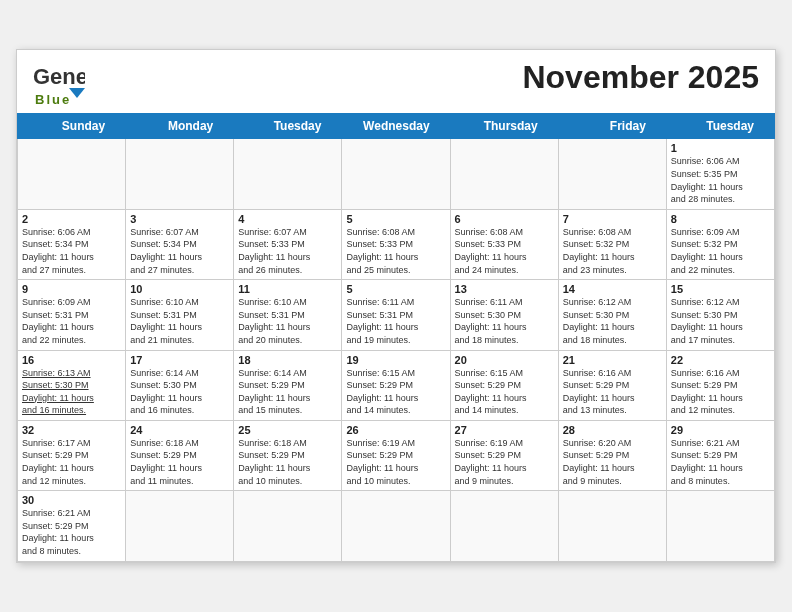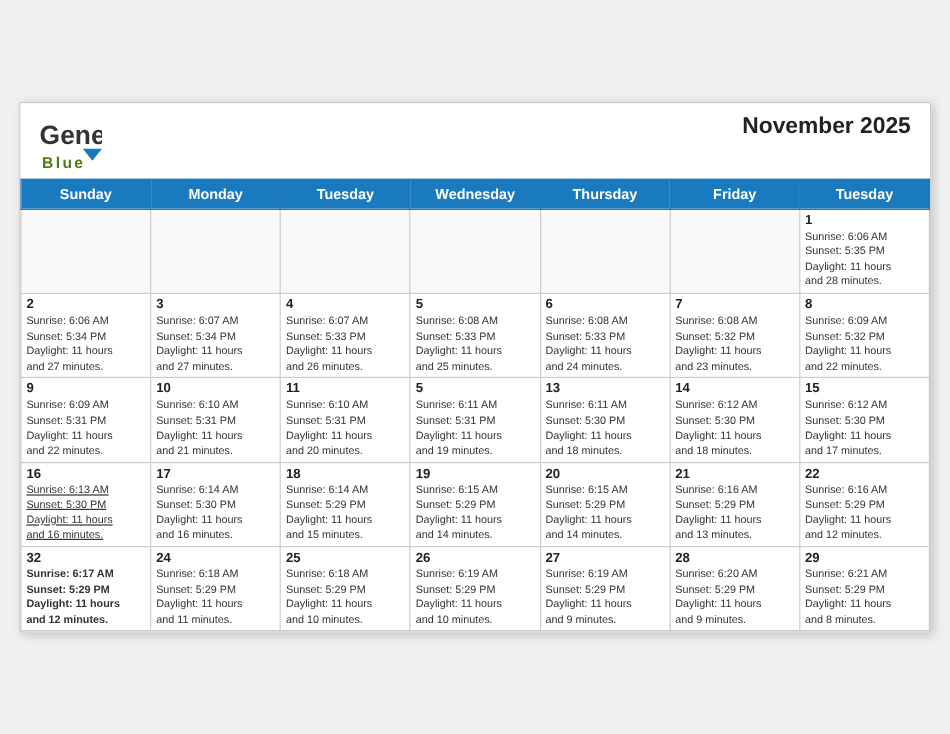--- a/index.html
+++ b/index.html
@@ -28,40 +28,40 @@
     }
     .logo-area {
       display: flex;
       flex-direction: column;
       align-items: flex-start;
     }
     .title-area {
       text-align: right;
     }
     .month-title {
-      font-size: 19px;
+      font-size: 32px;
       font-weight: bold;
       color: #222;
       line-height: 1.1;
     }
     .location-title {
       font-size: 14px;
       color: #555;
     }
     .cal-grid {
       width: 100%;
       border-collapse: collapse;
     }
     .cal-grid th {
       background: #1a7abf;
       color: #fff;
       font-size: 12px;
       font-weight: bold;
-      padding: 5px 4px;
-      text-align: center;
+      padding: 5px 20px;
+      text-align: right;
       border: 1px solid #1a7abf;
     }
     .cal-grid td {
       border: 1px solid #ccc;
       vertical-align: top;
       padding: 3px 4px;
       width: 108px;
       min-height: 70px;
       font-size: 9.5px;
       color: #333;
@@ -291,21 +291,21 @@
             <span class="day-num">22</span>
             <div class="day-info" style="white-space: pre-line;">Sunrise: 6:16 AM
 Sunset: 5:29 PM
 Daylight: 11 hours
 and 12 minutes.</div>
           </td>
         </tr>
         <tr>
           <td>
             <span class="day-num">32</span>
-            <div class="day-info" style="white-space: pre-line; font-weight: bold;">Sunrise: 6:17 AM
+            <div class="day-info" style="white-space: pre-line;">Sunrise: 6:17 AM
 Sunset: 5:29 PM
 Daylight: 11 hours
 and 12 minutes.</div>
           </td>
           <td>
             <span class="day-num">24</span>
             <div class="day-info" style="white-space: pre-line;">Sunrise: 6:18 AM
 Sunset: 5:29 PM
 Daylight: 11 hours
 and 11 minutes.</div>
@@ -338,16 +338,31 @@
 Daylight: 11 hours
 and 9 minutes.</div>
           </td>
           <td>
             <span class="day-num">29</span>
             <div class="day-info" style="white-space: pre-line;">Sunrise: 6:21 AM
 Sunset: 5:29 PM
 Daylight: 11 hours
 and 8 minutes.</div>
           </td>
+        </tr>
+        <tr>
+          <td>
+            <span class="day-num">30</span>
+            <div class="day-info" style="white-space: pre-line;">Sunrise: 6:21 AM
+Sunset: 5:29 PM
+Daylight: 11 hours
+and 8 minutes.</div>
+          </td>
+          <td class="empty"></td>
+          <td class="empty"></td>
+          <td class="empty"></td>
+          <td class="empty"></td>
+          <td class="empty"></td>
+          <td class="empty"></td>
         </tr>
       </tbody>
   </table>
 </div>
 
 </body></html>

